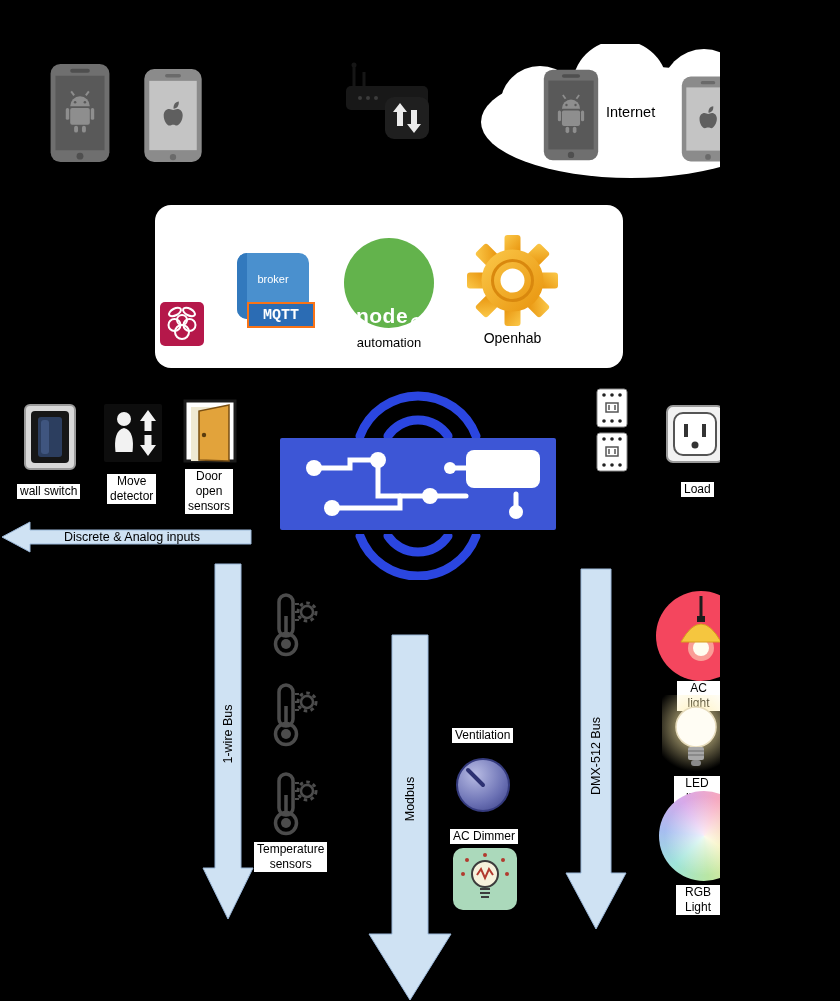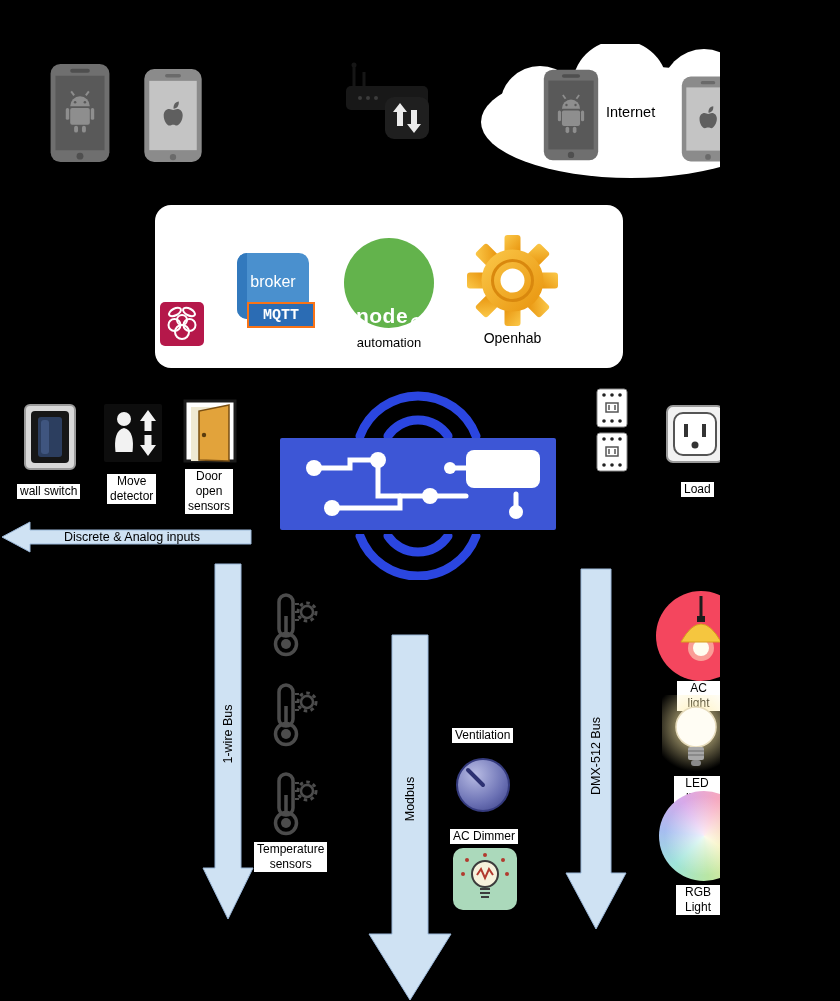--- a/index.html
+++ b/index.html
@@ -20,21 +20,21 @@
   .innertxt{position:absolute;color:#000;text-align:center}
   .node-circle{position:absolute;border-radius:50%;background:var(--node-green,#63b34c);
                display:flex;align-items:flex-end;justify-content:center;color:#fff}
   .node-word{font-size:21px;font-weight:bold;letter-spacing:.5px}
   .node-reg{display:inline-block;width:11px;height:11px;border:2px solid #fff;border-radius:50%;
             margin-left:3px;vertical-align:7px;position:relative}
   .node-reg::after{content:"";position:absolute;left:50%;top:50%;width:3px;height:3px;background:#fff;
                    border-radius:50%;transform:translate(-50%,-50%)}
   .mqtt-main{position:absolute;background:var(--mqtt-blue,#4a90ce);border-radius:10px}
   .mqtt-spine{position:absolute;left:0;top:0;bottom:0;width:10px;background:#3279bd;border-radius:10px 0 0 10px}
-  .mqtt-broker{position:absolute;left:0;right:0;top:20px;text-align:center;color:#fff;font-size:16px}
+  .mqtt-broker{position:absolute;left:0;right:0;top:20px;text-align:center;color:#fff;font-size:11px}
   .mqtt-band{position:absolute;background:#2b6cb4;border:2px solid #f97316;color:#fff;font-weight:bold;
              font-size:15px;display:flex;align-items:center;justify-content:center;
              font-family:"Liberation Mono",monospace}
   .rgb-disc{position:absolute;border-radius:50%;
             background:conic-gradient(from 20deg,#f6a8c0,#f6c8a0,#f4eea2,#b9e6a4,#9fe4da,#a6bdf0,#d7a9ea,#f6a8c0)}
   .rgb-disc::after{content:"";position:absolute;inset:0;border-radius:50%;
             background:radial-gradient(circle,rgba(255,255,255,.8) 0%,rgba(255,255,255,0) 62%)}
   .glow-led{background:radial-gradient(circle at 50% 38%,rgba(255,238,170,.95) 0%,
             rgba(255,238,170,.35) 45%,rgba(255,238,170,0) 72%)}
   .ac-circle-fill{fill:var(--ac-light-red,#f4465e)}

